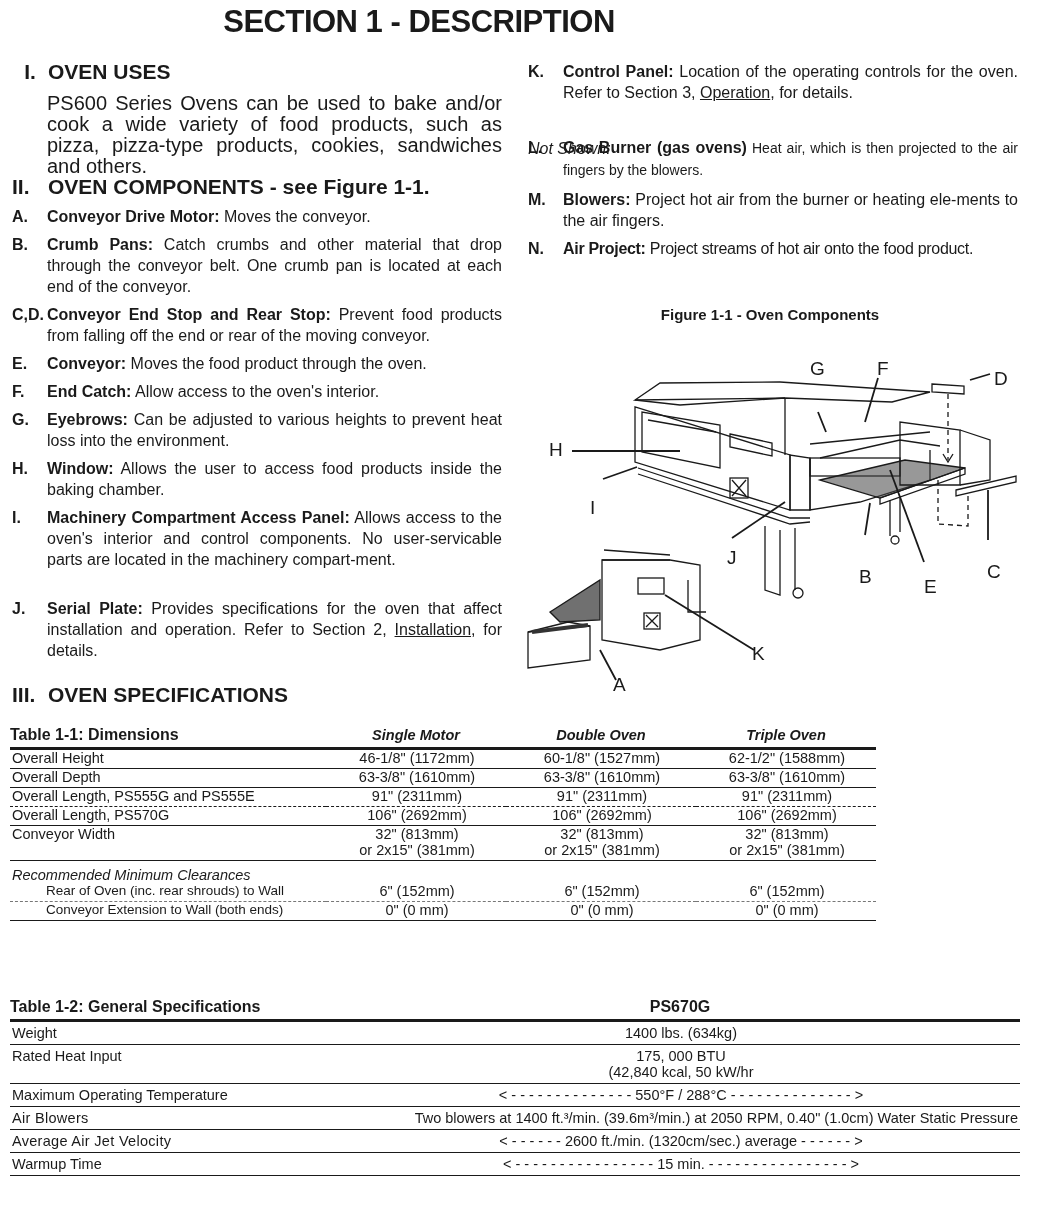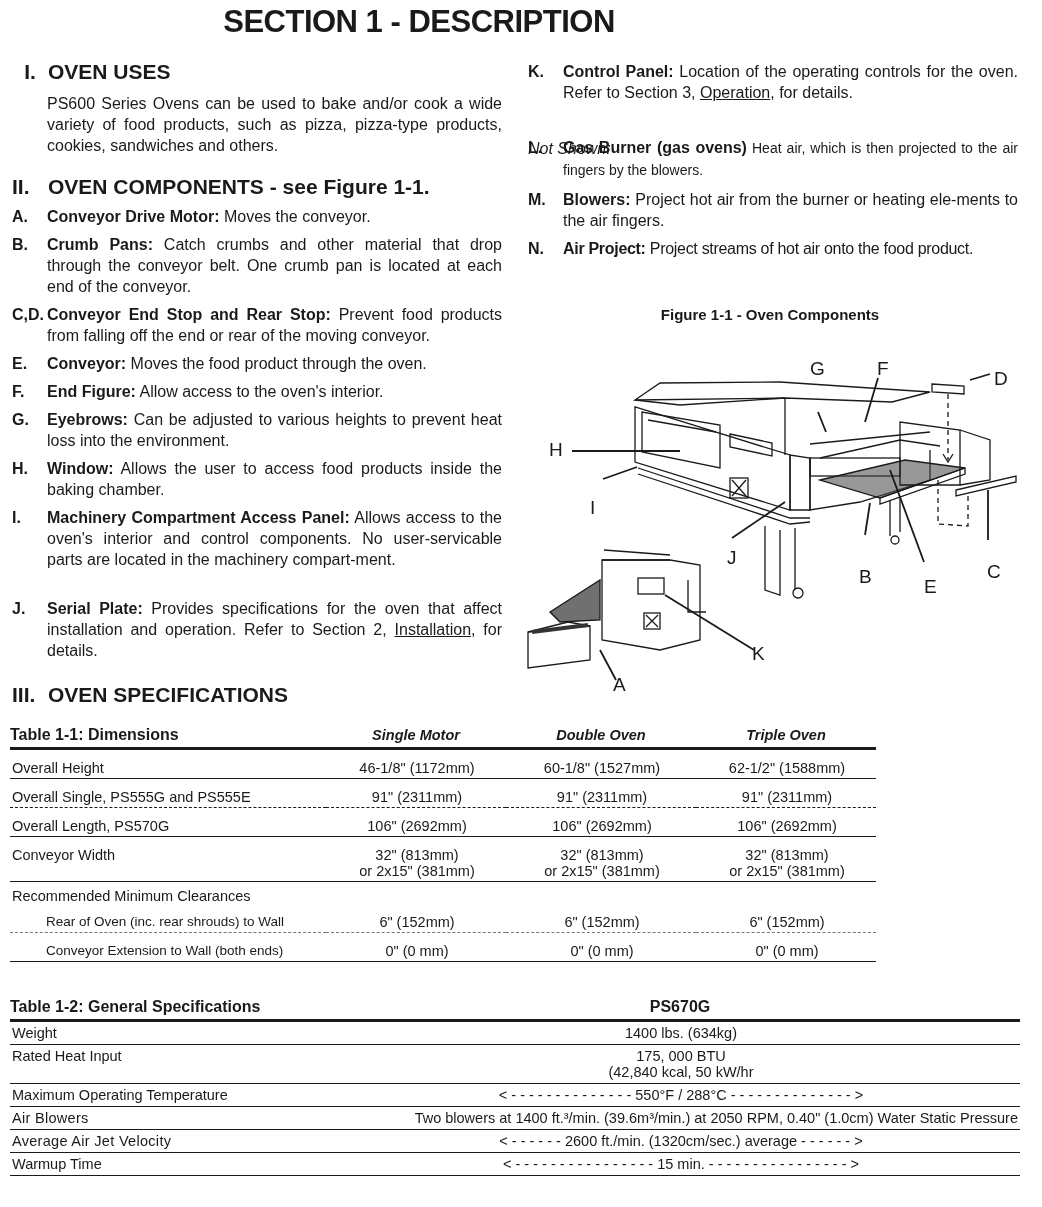--- a/index.html
+++ b/index.html
@@ -3,44 +3,44 @@
 <meta charset="utf-8">
 <style>
   html, body { margin: 0; padding: 0; background: #ffffff; }
   body { width: 1042px; height: 1207px; position: relative; overflow: hidden;
          font-family: "Liberation Sans", "DejaVu Sans", sans-serif; color: #1a1a1a; }
   .abs { position: absolute; }
   .title { left: 0; width: 838px; top: 4px; text-align: center; font-weight: bold;
            font-size: 31px; letter-spacing: -0.5px; }
   .h2 { font-weight: bold; font-size: 21px; }
   .h2 .num { display: inline-block; width: 36px; }
-  .para { font-size: 16px; line-height: 21px; text-align: justify; }
+  .para { font-size: 20px; line-height: 21px; text-align: justify; }
   .item { font-size: 16px; line-height: 21px; }
   .item .lbl { position: absolute; left: 0; top: 0; font-weight: bold; }
   .item .body { margin-left: 35px; text-align: justify; }
   .item .term { font-weight: bold; }
   .u { text-decoration: underline; }
   .small { font-size: 14px; }
   .italic { font-style: italic; }
 
   
   .fig-caption { font-weight: bold; font-size: 15px; text-align: center; }
   .callout { font-size: 19px; position: absolute; }
 
   
   table { border-collapse: collapse; position: absolute; font-size: 14.5px; }
   .t1 { left: 10px; top: 724px; width: 866px; }
   .t1 th { font-weight: bold; text-align: center; font-style: italic; padding: 2px 0 3px; border-bottom: 3px solid #1a1a1a; }
   .t1 th.cap { text-align: left; font-style: normal; font-size: 16px; }
-  .t1 td { padding: 10px 0 2px 2px; vertical-align: top; border-bottom: 1px solid #1a1a1a; }
+  .t1 td { padding: 0 0 2px 2px; vertical-align: top; border-bottom: 1px solid #1a1a1a; }
   .t1 td.c { text-align: center; }
   .t1 tr.dash td { border-bottom: 1px dashed #1a1a1a; }
   .t1 tr.grey-dash td { border-bottom: 1px dashed #777; }
   .t1 td.ind { padding-left: 36px; font-size: 13.5px; }
-  .t1 tr.noborder td { border-bottom: none; padding-bottom: 0; }
+  .t1 tr.noborder td { border-bottom: none; padding-bottom: 0; font-style: italic; }
 
   .t2 { left: 10px; top: 996px; width: 1010px; }
   .t2 th { padding: 2px 0 3px; border-bottom: 3px solid #1a1a1a; font-size: 16px; }
   .t2 th.cap { text-align: left; }
   .t2 th.model { text-align: center; }
   .t2 td { padding: 3px 0 3px 2px; vertical-align: top; border-bottom: 1px solid #1a1a1a; }
   .t2 td.c { text-align: center; }
   .spaced { letter-spacing: 0.3px; }
 </style>
 </head>
@@ -68,21 +68,21 @@
 <div class="abs item" style="left:12px; top:304px; width:490px;">
   <span class="lbl">C,D.</span>
   <div class="body"><span class="term">Conveyor End Stop and Rear Stop:</span><span> Prevent food products from falling off the end or rear of the moving conveyor.</span></div>
 </div>
 <div class="abs item" style="left:12px; top:353px; width:490px;">
   <span class="lbl">E.</span>
   <div class="body"><span class="term">Conveyor:</span><span>  Moves the food product through the oven.</span></div>
 </div>
 <div class="abs item" style="left:12px; top:381px; width:490px;">
   <span class="lbl">F.</span>
-  <div class="body"><span class="term">End Figure:</span><span>  Allow access to the oven's interior.</span></div>
+  <div class="body"><span class="term">End Catch:</span><span>  Allow access to the oven's interior.</span></div>
 </div>
 <div class="abs item" style="left:12px; top:409px; width:490px;">
   <span class="lbl">G.</span>
   <div class="body"><span class="term">Eyebrows:</span><span>  Can be adjusted to various heights to prevent heat loss into the environment.</span></div>
 </div>
 <div class="abs item" style="left:12px; top:458px; width:490px;">
   <span class="lbl">H.</span>
   <div class="body"><span class="term">Window:</span><span>  Allows the user to access food products inside the baking chamber.</span></div>
 </div>
 <div class="abs item" style="left:12px; top:507px; width:490px;">
@@ -216,22 +216,28 @@
       <th>Triple  Oven</th>
     </tr>
   </thead>
   <tbody>
     <tr>
       <td>Overall Height</td>
       <td class="c">46-1/8"  (1172mm)</td>
       <td class="c">60-1/8"  (1527mm)</td>
       <td class="c">62-1/2"  (1588mm)</td>
     </tr>
+    <tr>
+      <td>Overall Depth</td>
+      <td class="c">63-3/8"  (1610mm)</td>
+      <td class="c">63-3/8"  (1610mm)</td>
+      <td class="c">63-3/8"  (1610mm)</td>
+    </tr>
     <tr class="dash">
-      <td>Overall Single, PS555G and PS555E</td>
+      <td>Overall Length, PS555G and PS555E</td>
       <td class="c">91" (2311mm)</td>
       <td class="c">91" (2311mm)</td>
       <td class="c">91" (2311mm)</td>
     </tr>
     <tr>
       <td>Overall Length, PS570G</td>
       <td class="c">106" (2692mm)</td>
       <td class="c">106" (2692mm)</td>
       <td class="c">106" (2692mm)</td>
     </tr>

